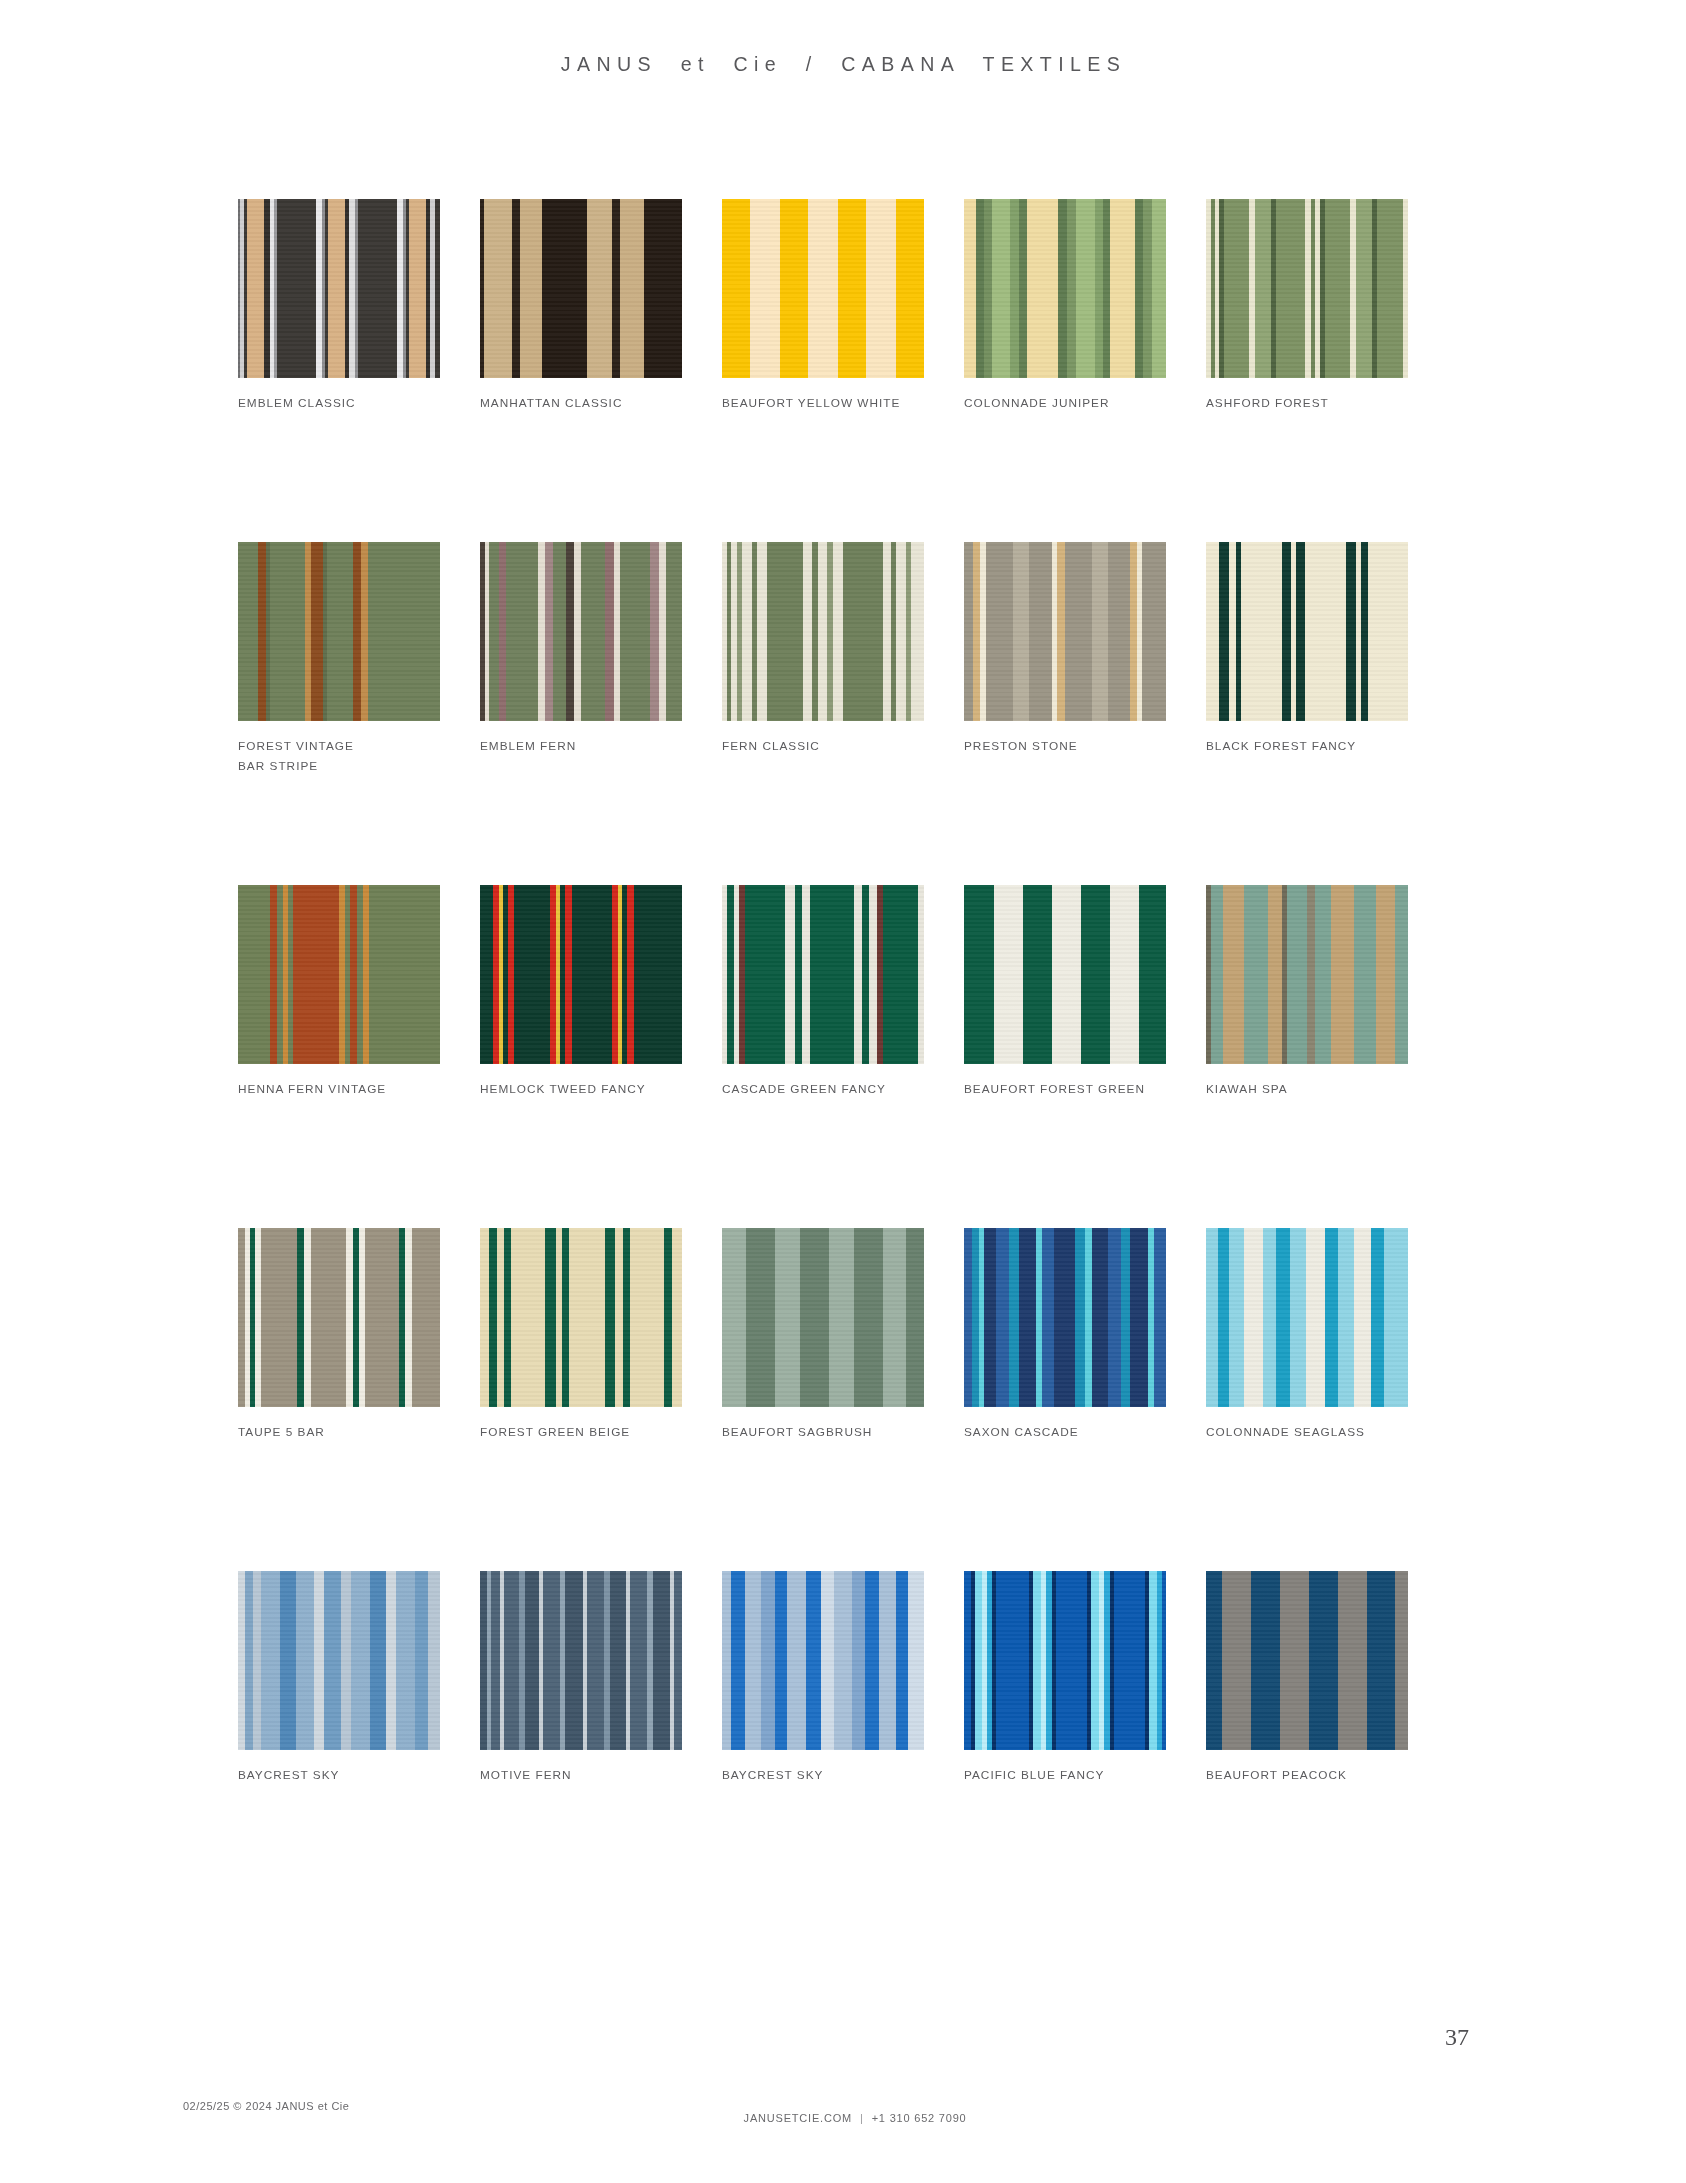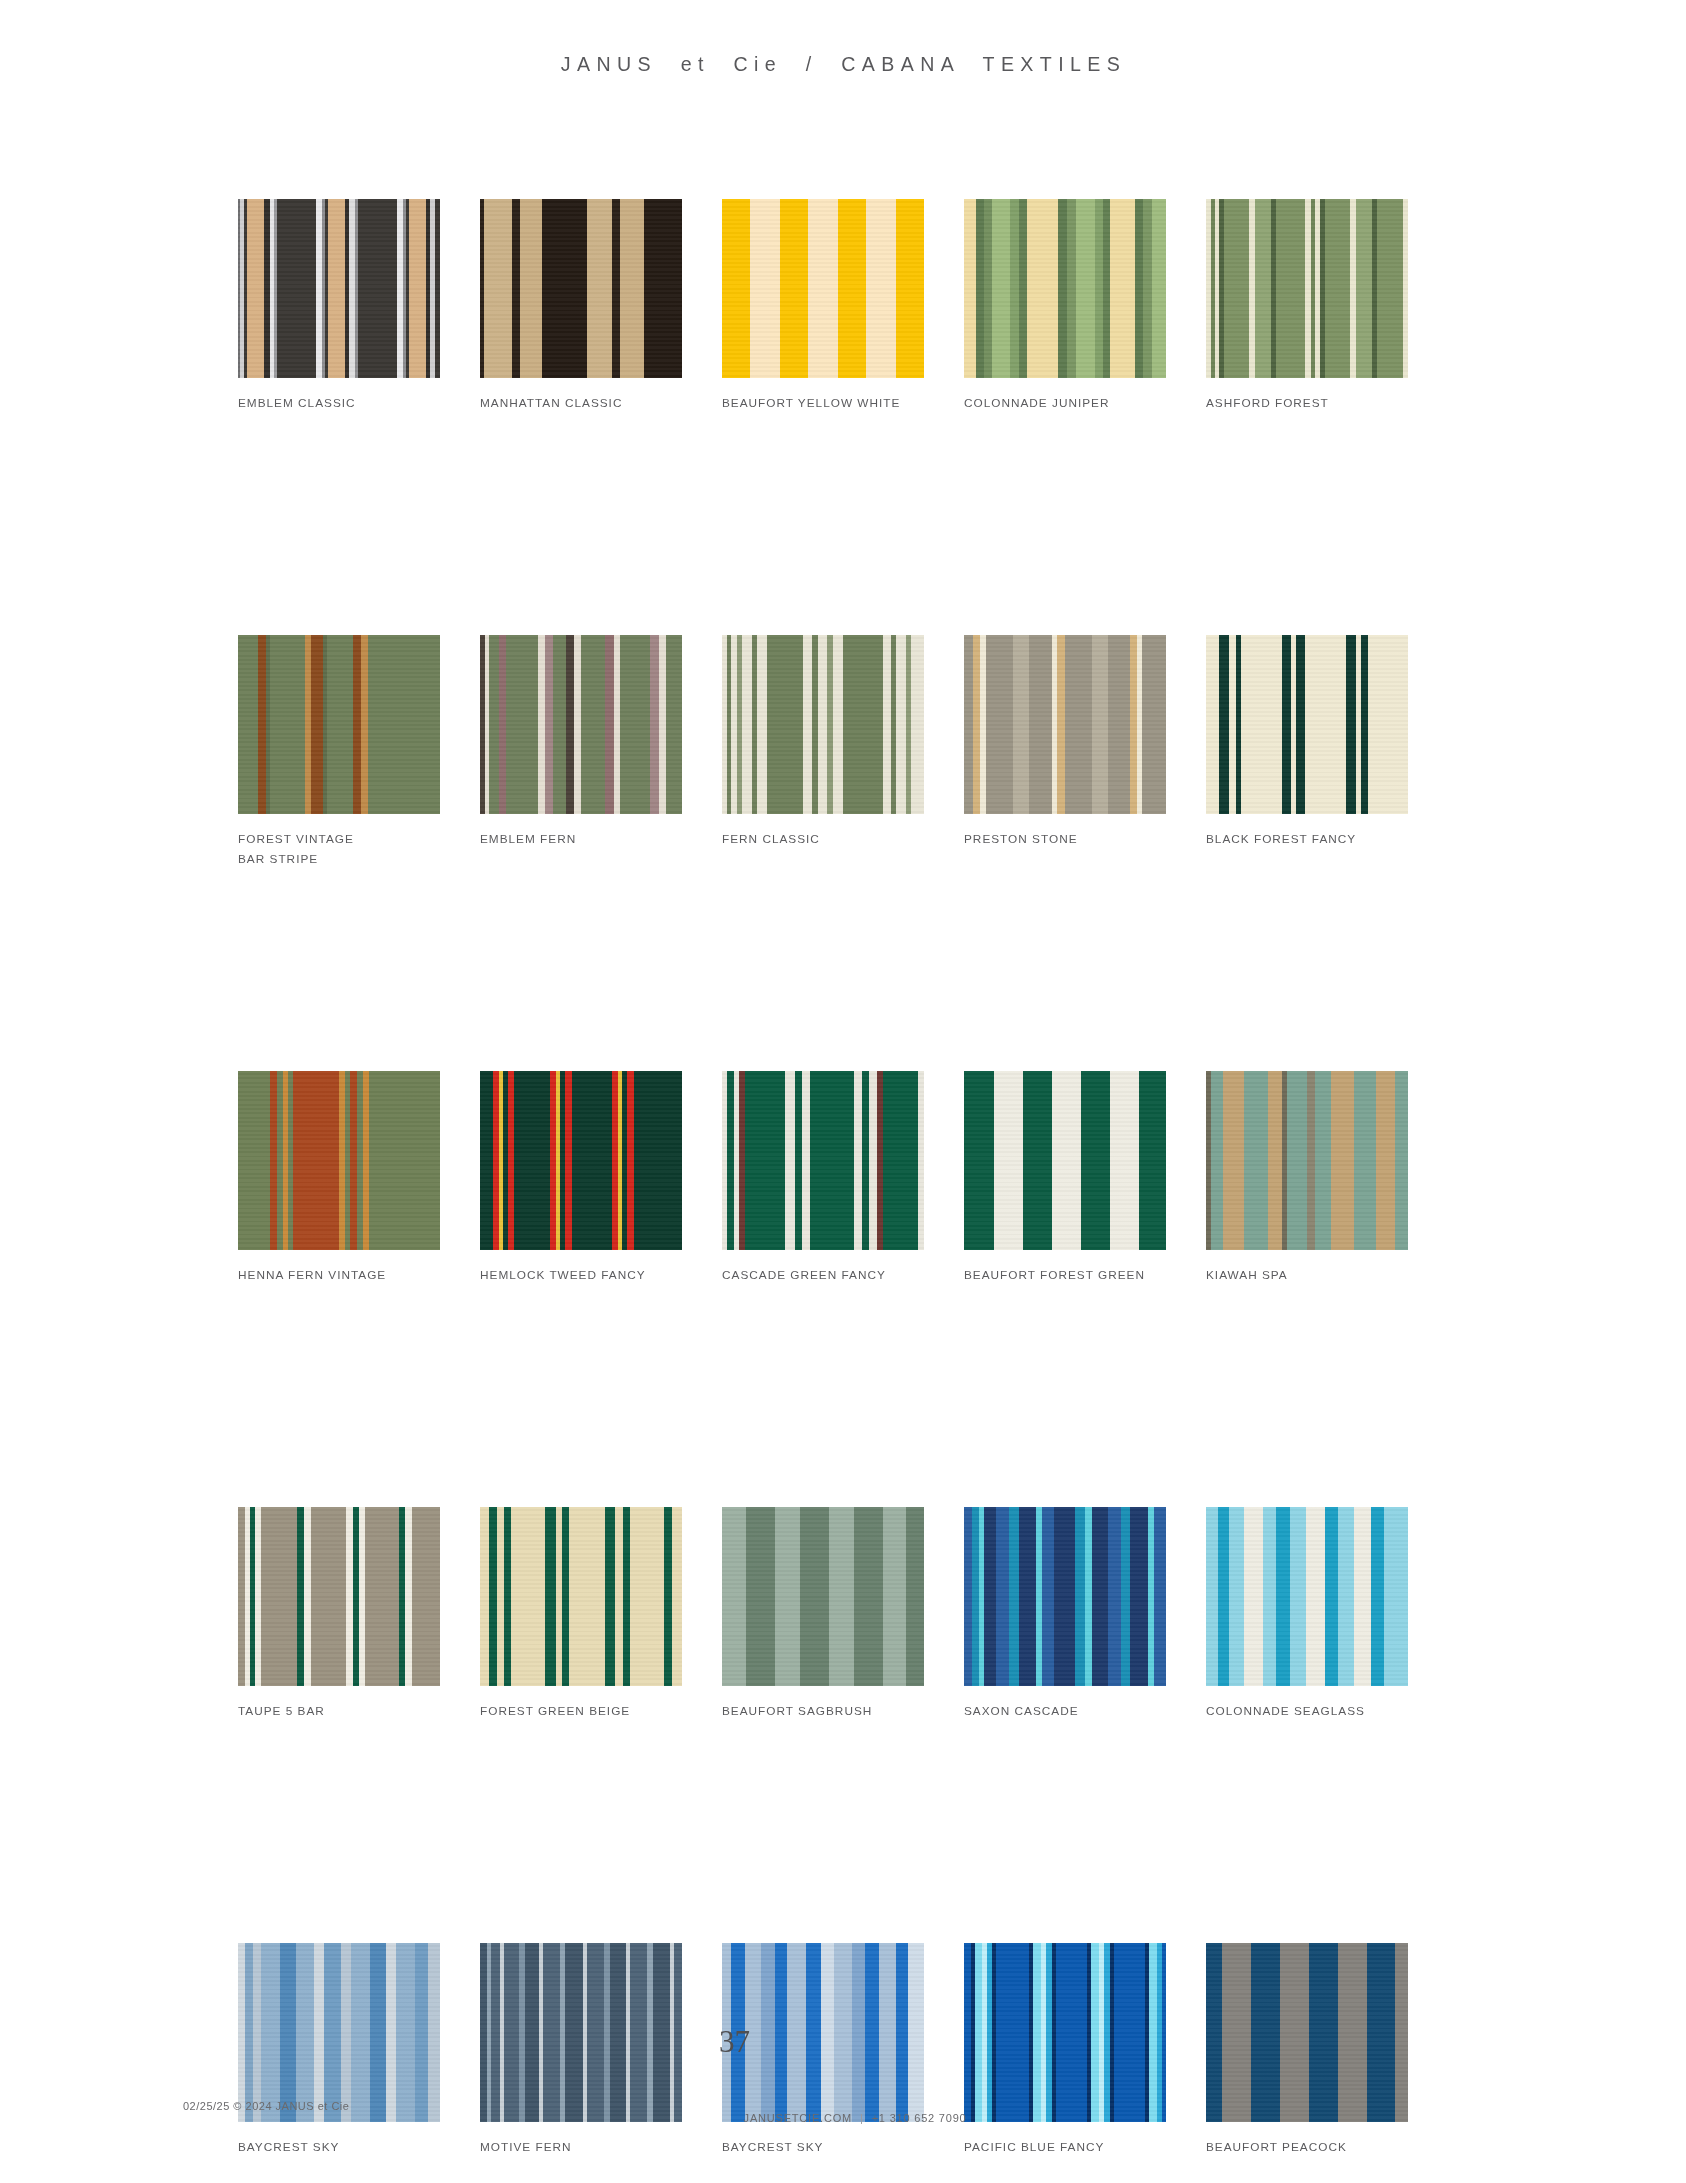--- a/index.html
+++ b/index.html
@@ -46,21 +46,21 @@
     top: 199px;
     left: 238px;
     width: 1214px;
     display: grid;
     grid-template-columns: repeat(5, 202px);
     column-gap: 40px;
     row-gap: 0;
   }
   .swatch-cell {
     width: 202px;
-    height: 436px;
+    height: 343px;
     position: relative;
   }
   .swatch-chip {
     width: 202px;
     height: 179px;
     position: relative;
     overflow: hidden;
     background: #e9e9e9;
   }
   
@@ -90,23 +90,23 @@
     color: #5b5b5e;
     white-space: pre-line;
   }
 
   
   .page-number {
     position: absolute;
     top: 2024px;
     left: 0;
     width: 1469px;
-    text-align: center;
+    text-align: right;
     font-family: "Liberation Serif", serif;
-    font-size: 31px;
+    font-size: 24px;
     color: #4f4f52;
   }
   .page-footer {
     position: absolute;
     top: 2100px;
     left: 0;
     width: 1687px;
     height: 20px;
   }
   .footer-left {

